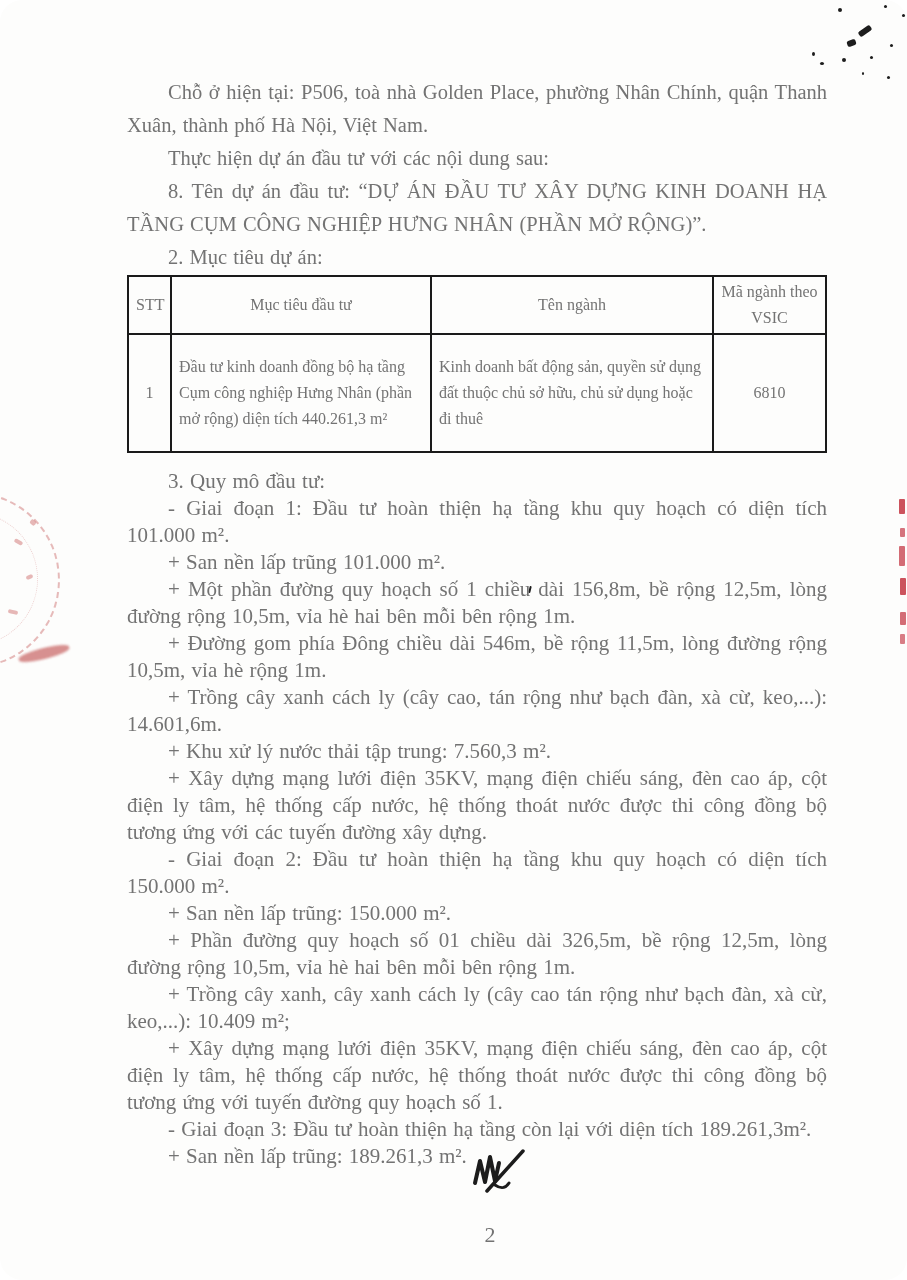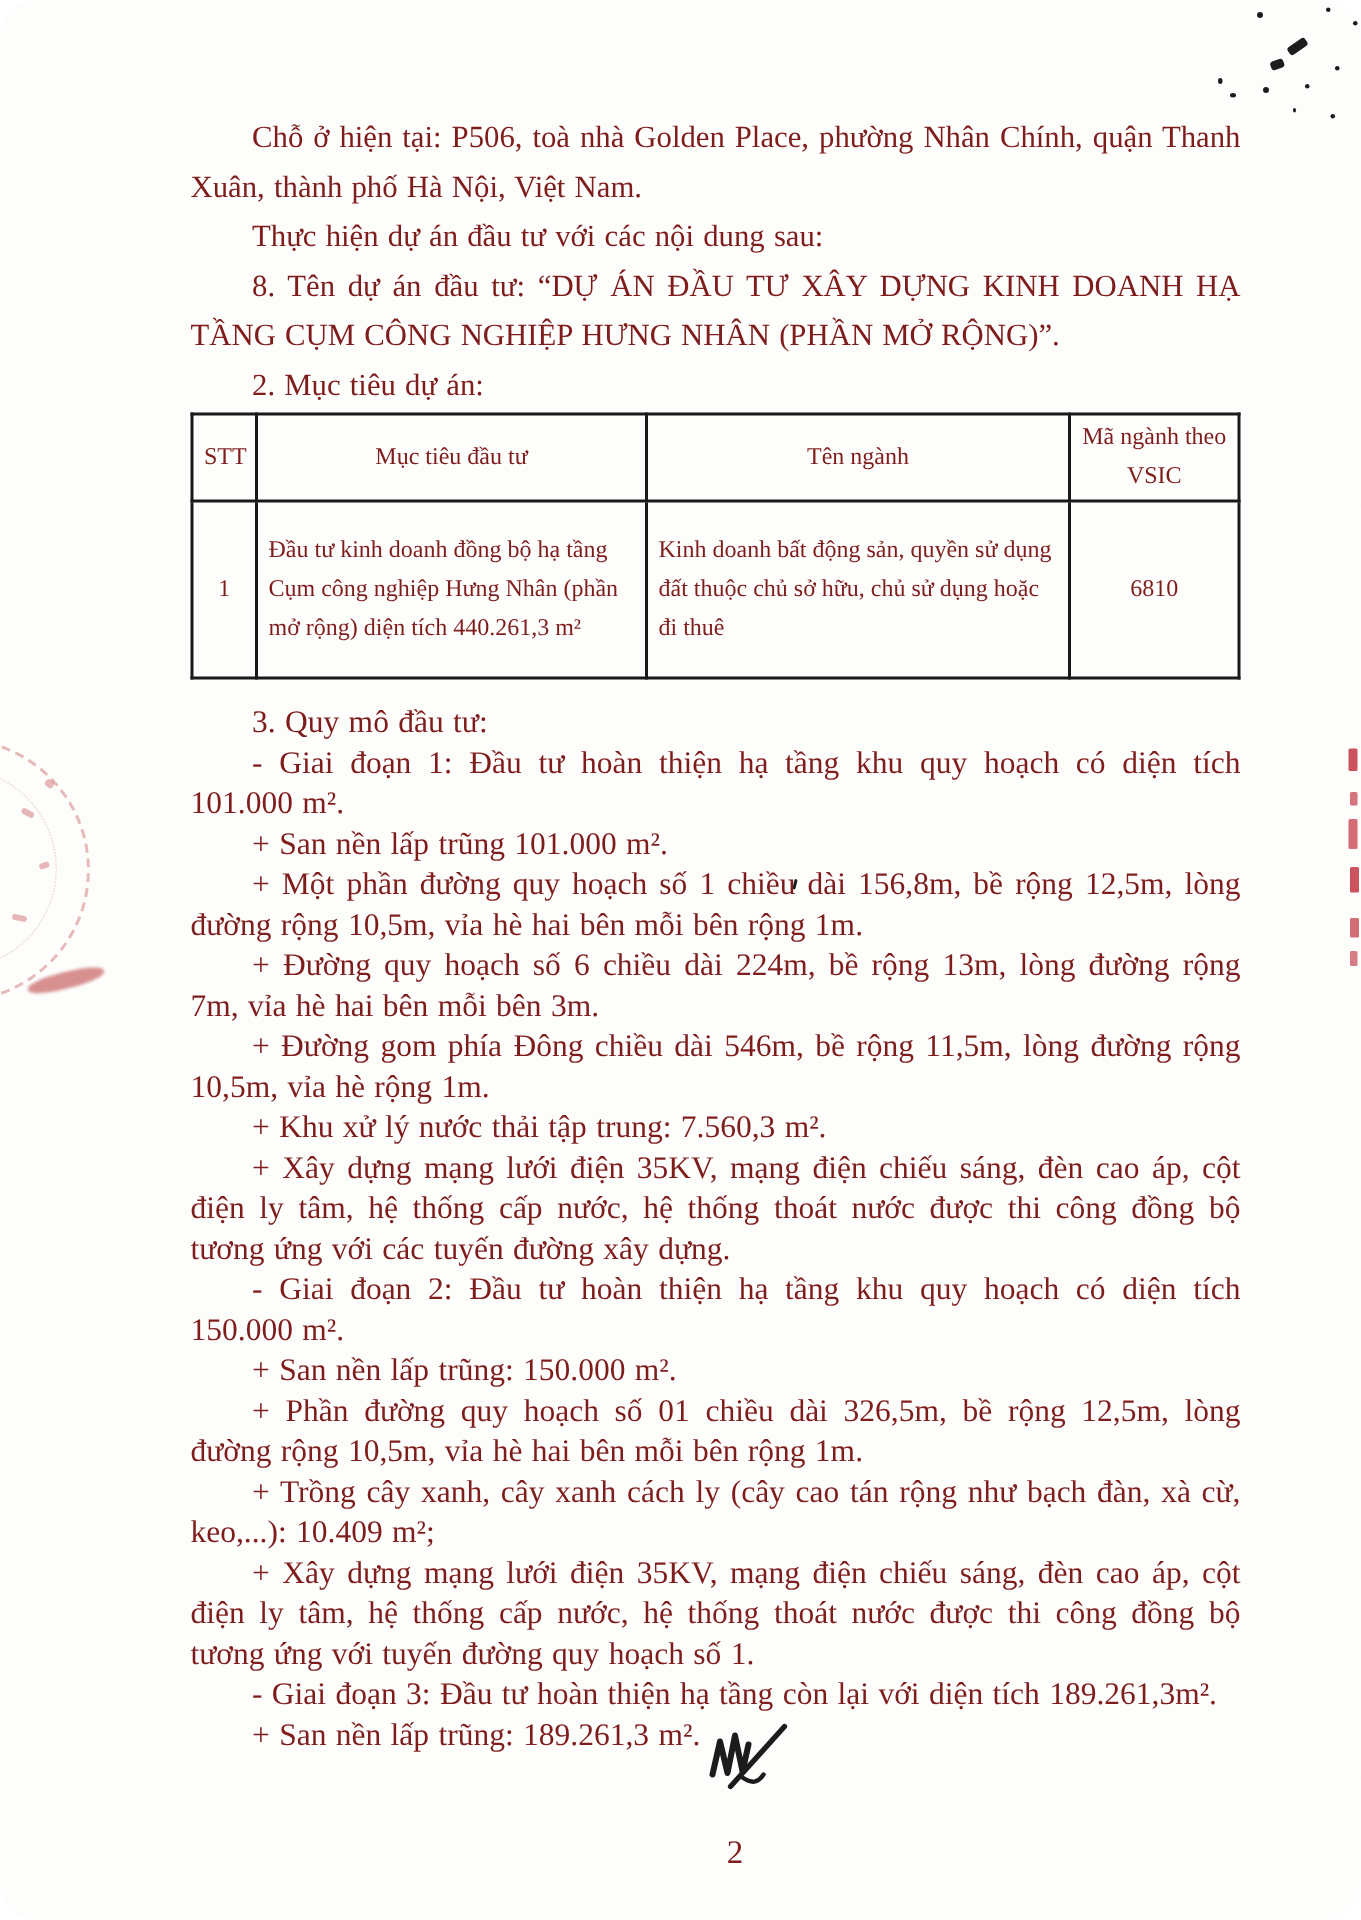--- a/index.html
+++ b/index.html
@@ -1,20 +1,20 @@
 <!DOCTYPE html>
 <html><head>
 <meta charset="utf-8">
 <style>
   html,body{margin:0;padding:0;background:#ffffff;}
   #page{
     position:relative; width:907px; height:1280px; overflow:hidden;
     background:#fdfdfc;
     font-family:"Liberation Serif","DejaVu Serif",serif;
-    color:#7f1d1d;
+    color:#737373;
     border-radius:22px;
     -webkit-font-smoothing:antialiased;
   }
   .content{position:absolute; left:127px; top:76px; width:700px;}
   .content p{margin:0; text-indent:41px; text-align:justify; word-spacing:1px;}
   .top-block{font-size:20.5px; line-height:33px;}
   .scale-block{font-size:21px; line-height:27px; margin-top:15px;}
   
   table.obj{
     border-collapse:collapse; width:700px; table-layout:fixed;
@@ -114,22 +114,22 @@
         <td class="c">6810</td>
       </tr>
     </tbody>
       </table>
 
     <div class="scale-block">
       <p>3. Quy mô đầu tư:</p>
       <p>- Giai đoạn 1: Đầu tư hoàn thiện hạ tầng khu quy hoạch có diện tích 101.000 m².</p>
       <p>+ San nền lấp trũng 101.000 m².</p>
       <p>+ Một phần đường quy hoạch số 1 chiều dài 156,8m, bề rộng 12,5m, lòng đường rộng 10,5m, vỉa hè hai bên mỗi bên rộng 1m.</p>
-      <p>+ Đường quy hoạch số 6 chiều dài 224m, bề rộng 13m, lòng đường rộng 7m, vỉa hè hai bên mỗi bên 3m.</p>
       <p>+ Đường gom phía Đông chiều dài 546m, bề rộng 11,5m, lòng đường rộng 10,5m, vỉa hè rộng 1m.</p>
+      <p>+ Trồng cây xanh cách ly (cây cao, tán rộng như bạch đàn, xà cừ, keo,...): 14.601,6m.</p>
       <p>+ Khu xử lý nước thải tập trung: 7.560,3 m².</p>
       <p>+ Xây dựng mạng lưới điện 35KV, mạng điện chiếu sáng, đèn cao áp, cột điện ly tâm, hệ thống cấp nước, hệ thống thoát nước được thi công đồng bộ tương ứng với các tuyến đường xây dựng.</p>
       <p>- Giai đoạn 2: Đầu tư hoàn thiện hạ tầng khu quy hoạch có diện tích 150.000 m².</p>
       <p>+ San nền lấp trũng: 150.000 m².</p>
       <p>+ Phần đường quy hoạch số 01 chiều dài 326,5m, bề rộng 12,5m, lòng đường rộng 10,5m, vỉa hè hai bên mỗi bên rộng 1m.</p>
       <p>+ Trồng cây xanh, cây xanh cách ly (cây cao tán rộng như bạch đàn, xà cừ, keo,...): 10.409 m²;</p>
       <p>+ Xây dựng mạng lưới điện 35KV, mạng điện chiếu sáng, đèn cao áp, cột điện ly tâm, hệ thống cấp nước, hệ thống thoát nước được thi công đồng bộ tương ứng với tuyến đường quy hoạch số 1.</p>
       <p>- Giai đoạn 3: Đầu tư hoàn thiện hạ tầng còn lại với diện tích 189.261,3m².</p>
       <p class="sig-line">
         <span>+ San nền lấp trũng: 189.261,3 m².</span><svg width="66" height="50" viewBox="0 0 66 50">

